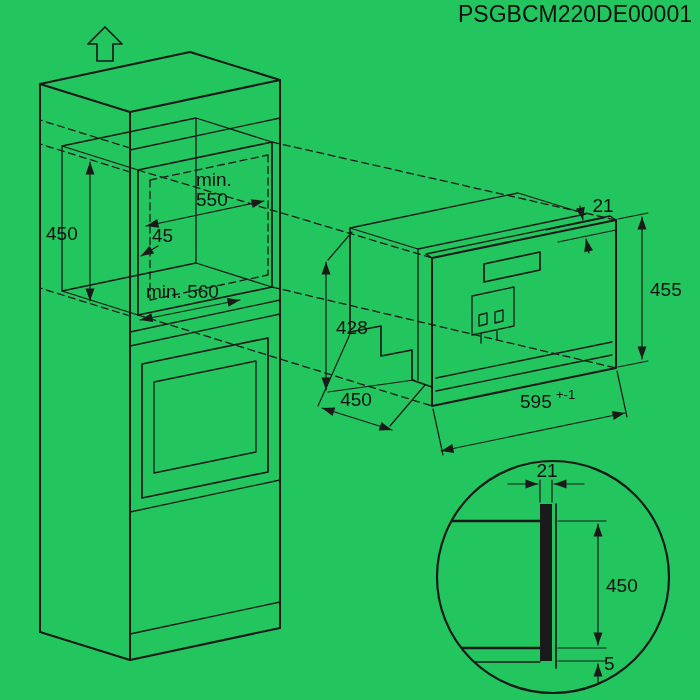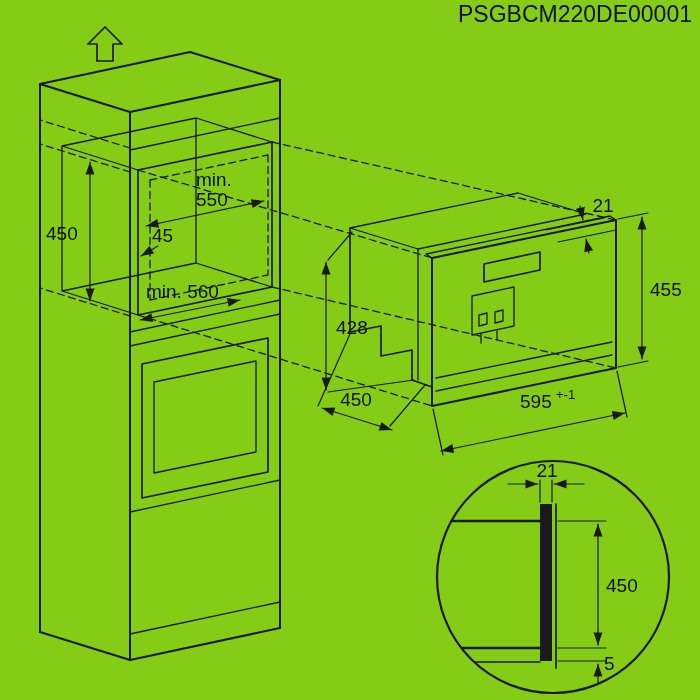--- a/index.html
+++ b/index.html
@@ -1,16 +1,16 @@
 <!DOCTYPE html>
 <html><head>
 <meta charset="utf-8">
 <style>
   html,body{margin:0;padding:0;background:#ffffff}
-  .sheet{position:relative;width:700px;height:700px;background:#84cc16;font-family:"Liberation Sans",sans-serif;overflow:hidden}
+  .sheet{position:relative;width:700px;height:700px;background:#22c55e;font-family:"Liberation Sans",sans-serif;overflow:hidden}
   svg{display:block}
   .ln{stroke:#1a1a1a;fill:none;stroke-linecap:round;stroke-linejoin:round}
   .w2{stroke-width:2}
   .w24{stroke-width:2.4}
   .w17{stroke-width:1.7}
   .w13{stroke-width:1.3}
   .dim{stroke-width:1.2}
   .dash{stroke-dasharray:7 4.5;stroke-width:1.3}
   text{fill:#111;font-family:"Liberation Sans",sans-serif}
   .t{font-size:19px}

